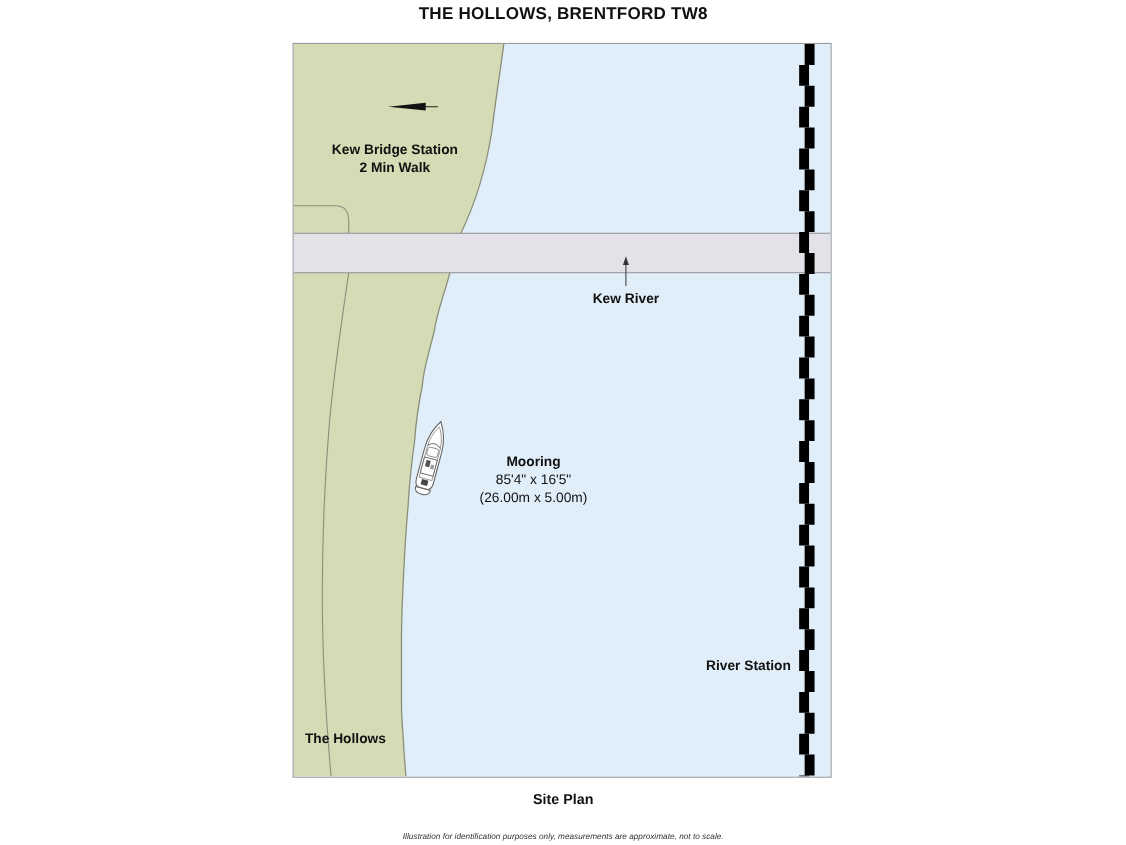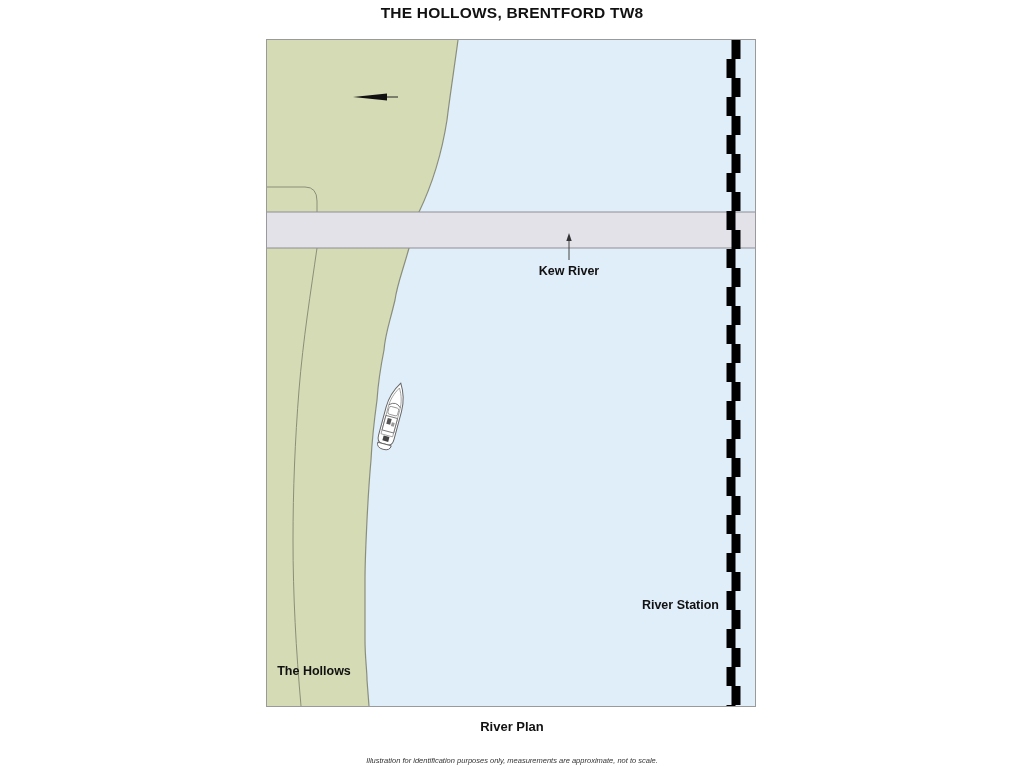--- a/index.html
+++ b/index.html
@@ -108,23 +108,32 @@
       <path d="M-6,-10 Q0,-16 6,-10" fill="none" stroke="#666666" stroke-width="0.8"></path>
       <rect x="-5" y="-9" width="10" height="8" rx="2" fill="#ffffff" stroke="#777777" stroke-width="0.7"></rect>
       <rect x="-6" y="1" width="12" height="15" fill="#ffffff" stroke="#666666" stroke-width="0.8"></rect>
       <rect x="-3.5" y="3" width="4" height="6" fill="#555555"></rect>
       <rect x="1.5" y="6" width="3" height="4" fill="#999999"></rect>
       <rect x="-3" y="21" width="6" height="5" fill="#444444"></rect>
       <path d="M-7,29 L7,29 Q7,34.5 0,34.5 Q-7,34.5 -7,29 Z" fill="#ffffff" stroke="#666666" stroke-width="0.9"></path>
     </g>
   </svg>
 
+  <div class="map-label lbl-station">
+    <div>Kew Bridge Station</div>
+    <div>2 Min Walk</div>
+  </div>
 
   <div class="map-label lbl-bridge">Kew River</div>
 
+  <div class="map-label lbl-mooring">
+    <div>Mooring</div>
+    <div class="normal">85'4" x 16'5"</div>
+    <div class="normal">(26.00m x 5.00m)</div>
+  </div>
 
   <div class="map-label lbl-river">River Station</div>
 
   <div class="map-label lbl-hollows">The Hollows</div>
 </div>
 
-<div class="caption">River Plan</div>
+<div class="caption">Site Plan</div>
 <div class="disclaimer">Illustration for identification purposes only, measurements are approximate, not to scale.</div>
 
 </body></html>

